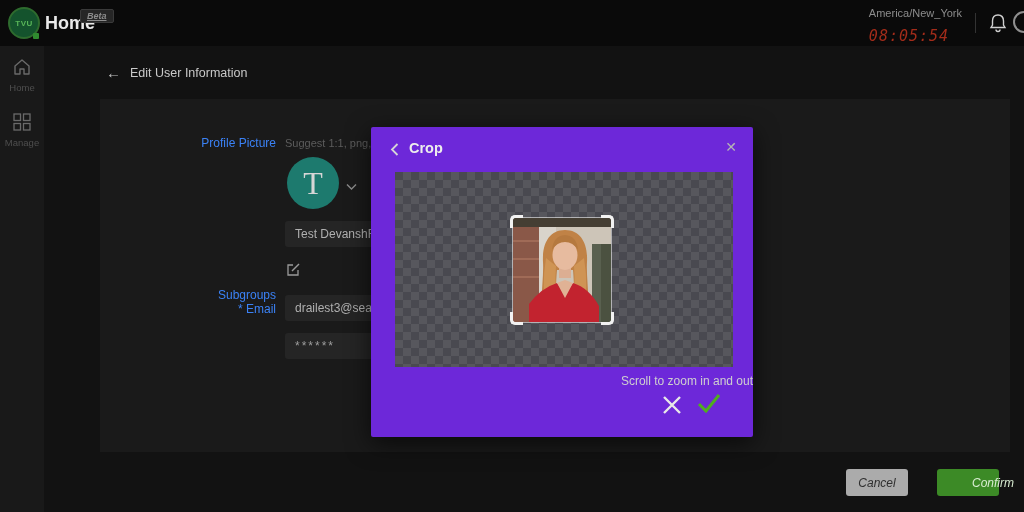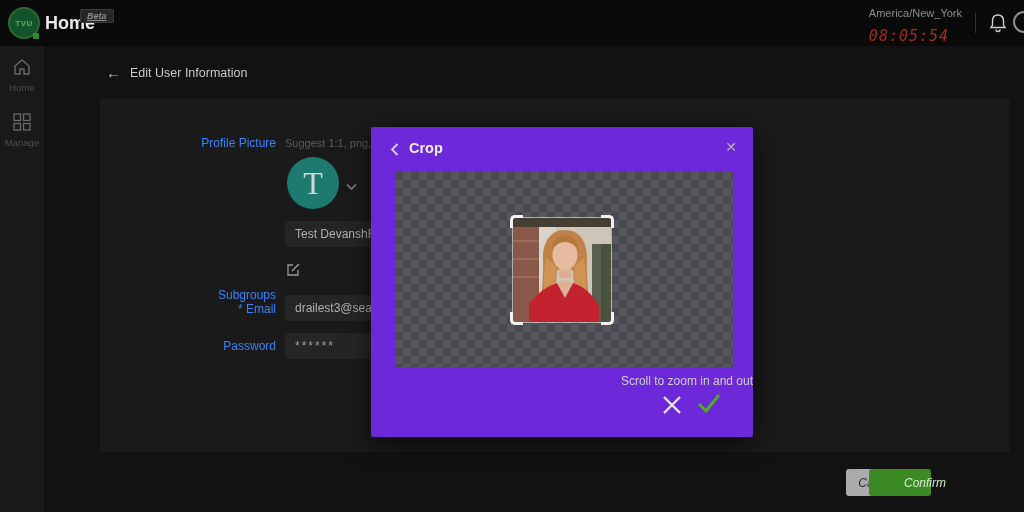--- a/index.html
+++ b/index.html
@@ -45,21 +45,21 @@
   .avatar-big span { font-family:"Liberation Serif", serif; font-size:32px; color:#d6d6d6; }
   .avatar-chevron { position:absolute; left:346px; top:177px; }
   .field { position:absolute; left:285px; width:162px; height:26px; background:#252525; border:none; border-radius:3px;
            color:#b0b0b0; font-size:12px; padding:0 10px; font-family:"Liberation Sans", sans-serif; }
   .field.pwd { letter-spacing:2px; color:#9d9d9d; }
   .edit-ico { position:absolute; left:286px; top:262px; cursor:pointer; }
 
   .btn { position:absolute; top:469px; height:27px; border:none; border-radius:3px; font-size:12px; cursor:pointer;
          font-family:"Liberation Sans", sans-serif;font-style:italic; }
   .btn-cancel { left:846px; width:62px; background:#ababab; color:#2f2f2f; }
-  .btn-confirm { left:869px; width:62px; background:#3c8a26; color:#d9edd2;padding-left:35px; }
+  .btn-confirm { left:937px; width:62px; background:#3c8a26; color:#d9edd2;padding-left:35px; }
 
   
   .modal { position:absolute; left:371px; top:127px; width:382px; height:310px; background:#6d28d9; border-radius:2px;
            box-shadow:0 6px 24px rgba(0,0,0,.65); }
   .modal-header { position:relative; height:44px; }
   .modal-back { position:absolute; left:19px; top:15px; cursor:pointer; }
   .modal-title { position:absolute; left:38px; top:13px; font-size:14.5px; font-weight:bold; color:#ededed; }
   .modal-close { position:absolute; right:16px; top:12px; font-size:14px; color:#b5b5b5; cursor:pointer; }
   .crop-area { position:absolute; left:24px; top:45px; width:338px; height:195px; overflow:hidden; cursor:move;
                background:repeating-conic-gradient(#57575d 0% 25%, #494950 0% 50%) 0 0 / 16px 16px; }
@@ -146,21 +146,20 @@
   <div class="edit-ico">
     <svg width="15" height="15" viewBox="0 0 15 15">
       <path d="M12 8 L12 13 L2 13 L2 3 L7 3" fill="none" stroke="#9a9a9a" stroke-width="1.3"></path>
       <path d="M6 9 L13 2" fill="none" stroke="#9a9a9a" stroke-width="1.5"></path>
     </svg>
   </div>
 
   <div class="form-label" style="top:302px;">* Email</div>
   <input class="field" style="top: 295px;" readonly="" value="drailest3@sear">
 
-  <div class="form-label" style="top:339px;">Password</div>
   <input class="field pwd" style="top: 333px;" readonly="" value="******">
 
   <button class="btn btn-cancel">Cancel</button>
   <button class="btn btn-confirm">Confirm</button>
 
   <div class="modal">
     <div class="modal-header">
       <span class="modal-back">
         <svg width="9" height="13" viewBox="0 0 9 13">
           <polyline points="7.5,1 2,6.5 7.5,12" fill="none" stroke="#d6d6d6" stroke-width="1.8"></polyline>

